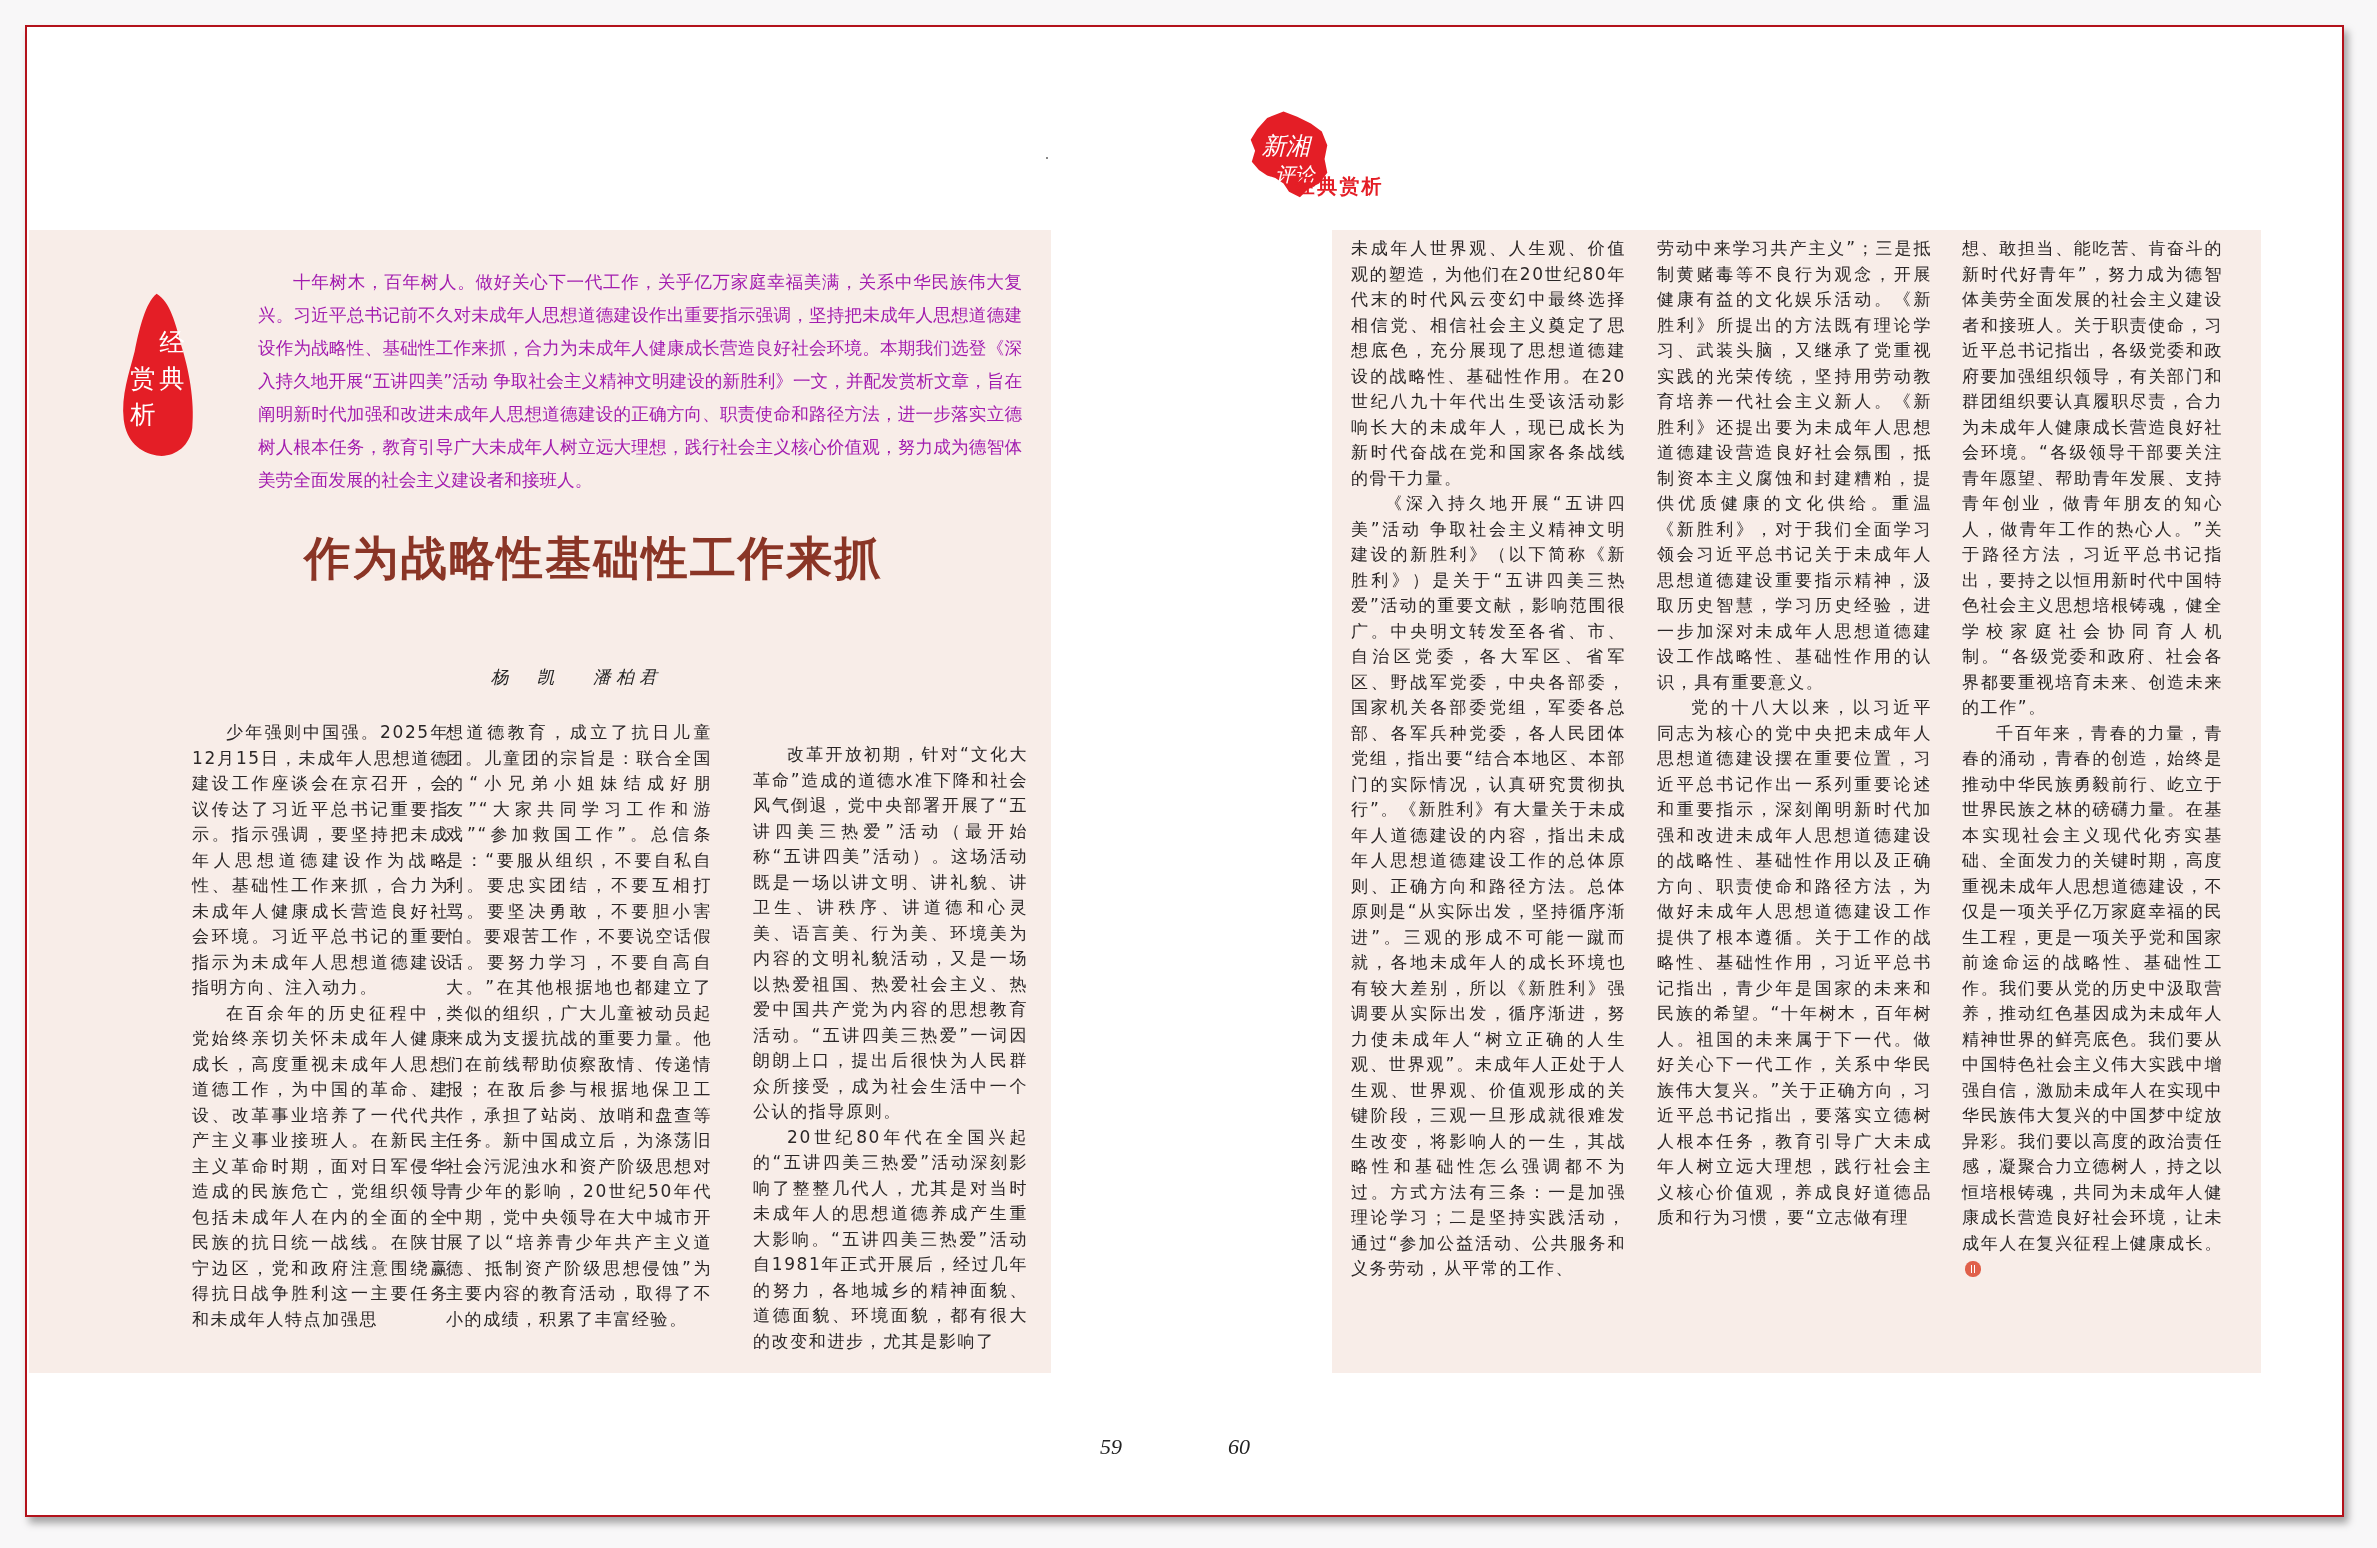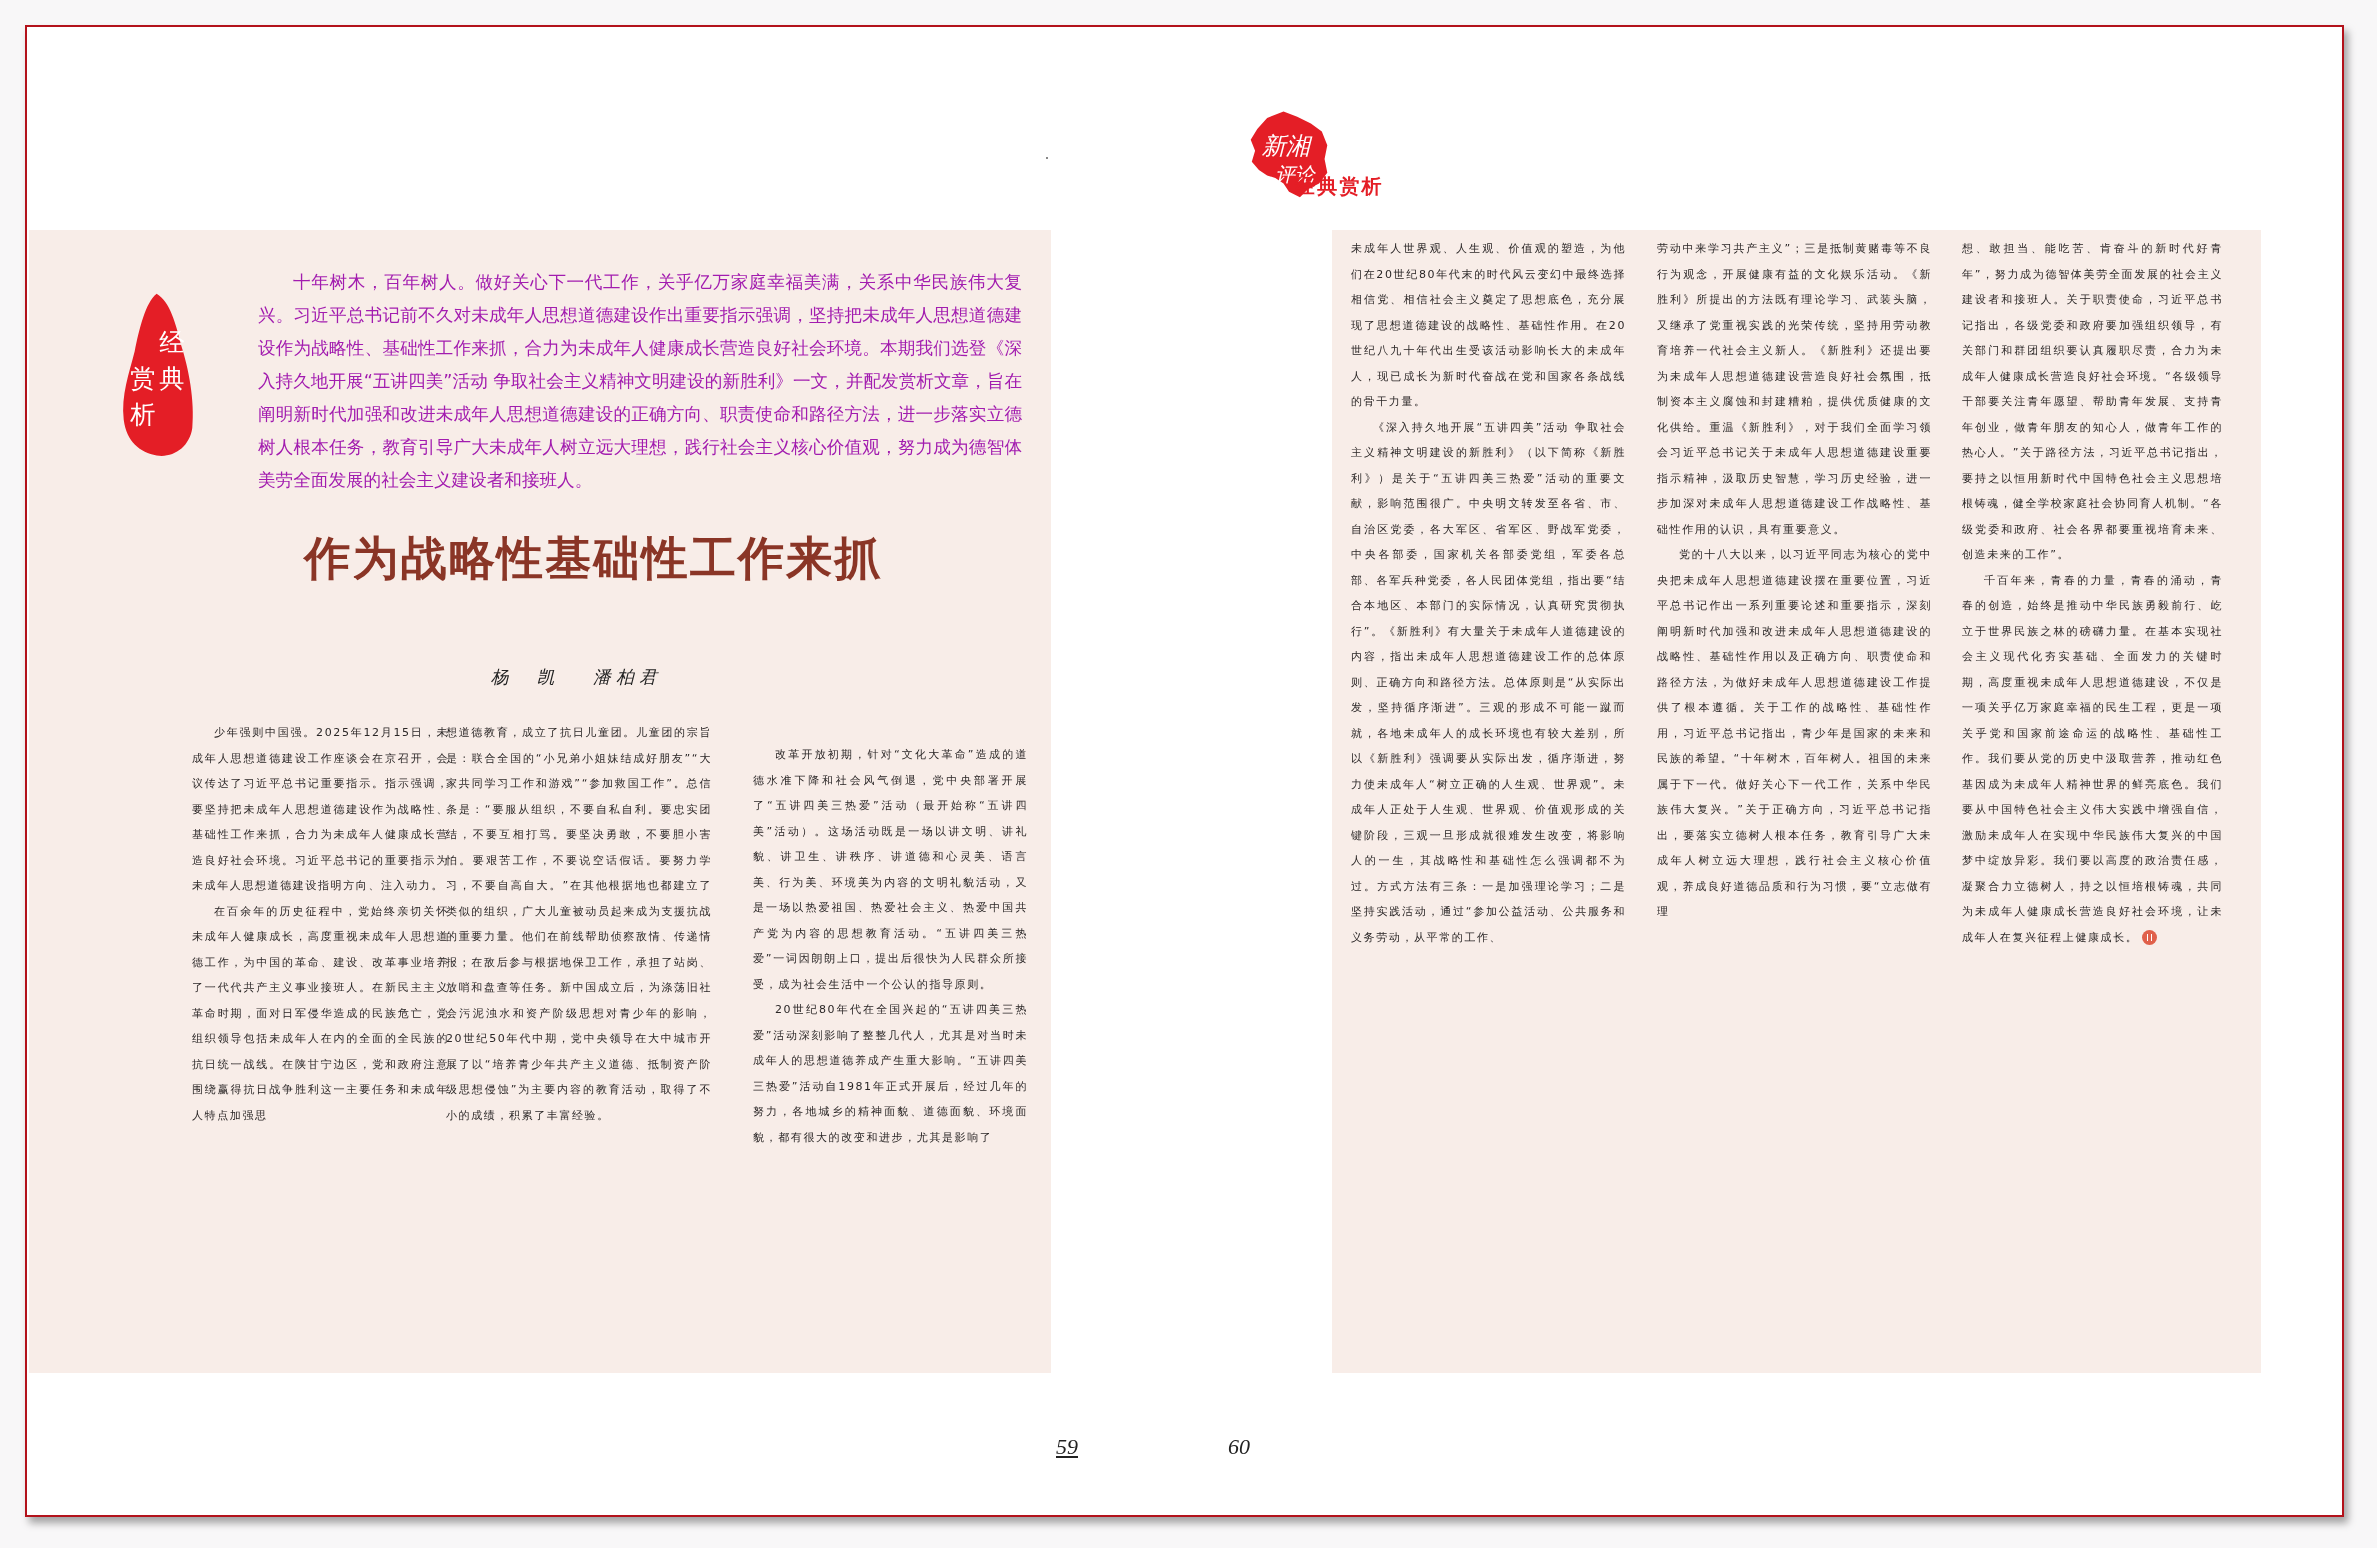--- a/index.html
+++ b/index.html
@@ -54,21 +54,21 @@
     font-size: 46px; line-height: 62px; letter-spacing: 2.2px;
   }
   .author {
     position: absolute; left: 192px; top: 665px; width: 769px;
     text-align: center; font-size: 17.6px; letter-spacing: 5.5px;
     font-family: "DejaVu Serif", serif; font-style: italic; color: #222;
   }
   .author span { margin: 0 11px; }
 
   .col {
-    position: absolute; font-size: 11px; line-height: 25.5px;
+    position: absolute; font-size: 17px; line-height: 25.5px;
     text-align: justify; letter-spacing: 1.6px; color: #2a2626;
   }
   .col p { margin: 0; text-indent: 2em; }
   .col p.cont { text-indent: 0; }
 
   .lc1 { left: 160px; top: 720px; width: 257px; margin-left: 32px; }
   .lc2 { left: 446px; top: 720px; width: 266px; }
   .lc3 { left: 753px; top: 742px; width: 275px; }
 
   .rc1 { left: 1351px; top: 236px; width: 275px; }
@@ -84,21 +84,21 @@
     content: ""; position: absolute; left: 5.5px; top: 3.8px;
     width: 4.4px; height: 7.7px; border-left: 1.6px solid #fff; border-right: 1.6px solid #fff;
     box-sizing: border-box;
   }
 
   .page-num {
     position: absolute; top: 1434px;
     font-family: "Liberation Serif", serif; font-style: italic;
     font-size: 22px; color: #222;
   }
-  .pn-left { left: 1056px; text-decoration: underline; }
+  .pn-left { left: 1100px; }
   .pn-right { left: 1228px; }
 </style>
 </head>
 <body>
 
 <div class="spread"></div>
 
 <svg class="logo" viewBox="0 0 160 170">
   <path d="M40 20 L70 8 L95 18 L120 30 L140 45 L150 70 L145 95 L150 120 L135 140 L115 150 L100 165 L80 155 L70 140 L55 130 L40 125 L25 115 L12 100 L18 80 L10 60 L22 40 Z" fill="#e41e26"></path>
   <text x="30" y="85" font-size="44" fill="#fff" font-family="DejaVu Serif, serif" font-style="italic">新湘</text>

